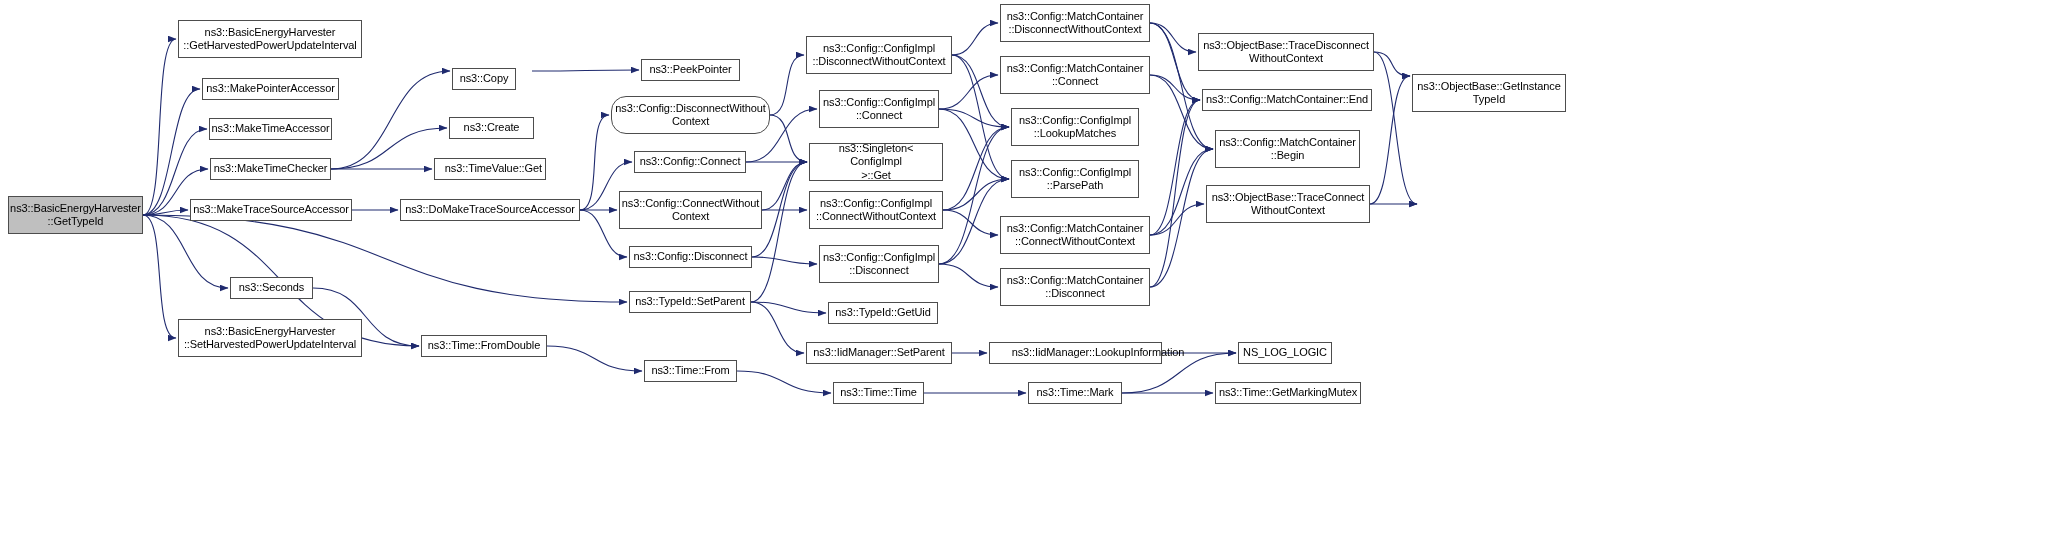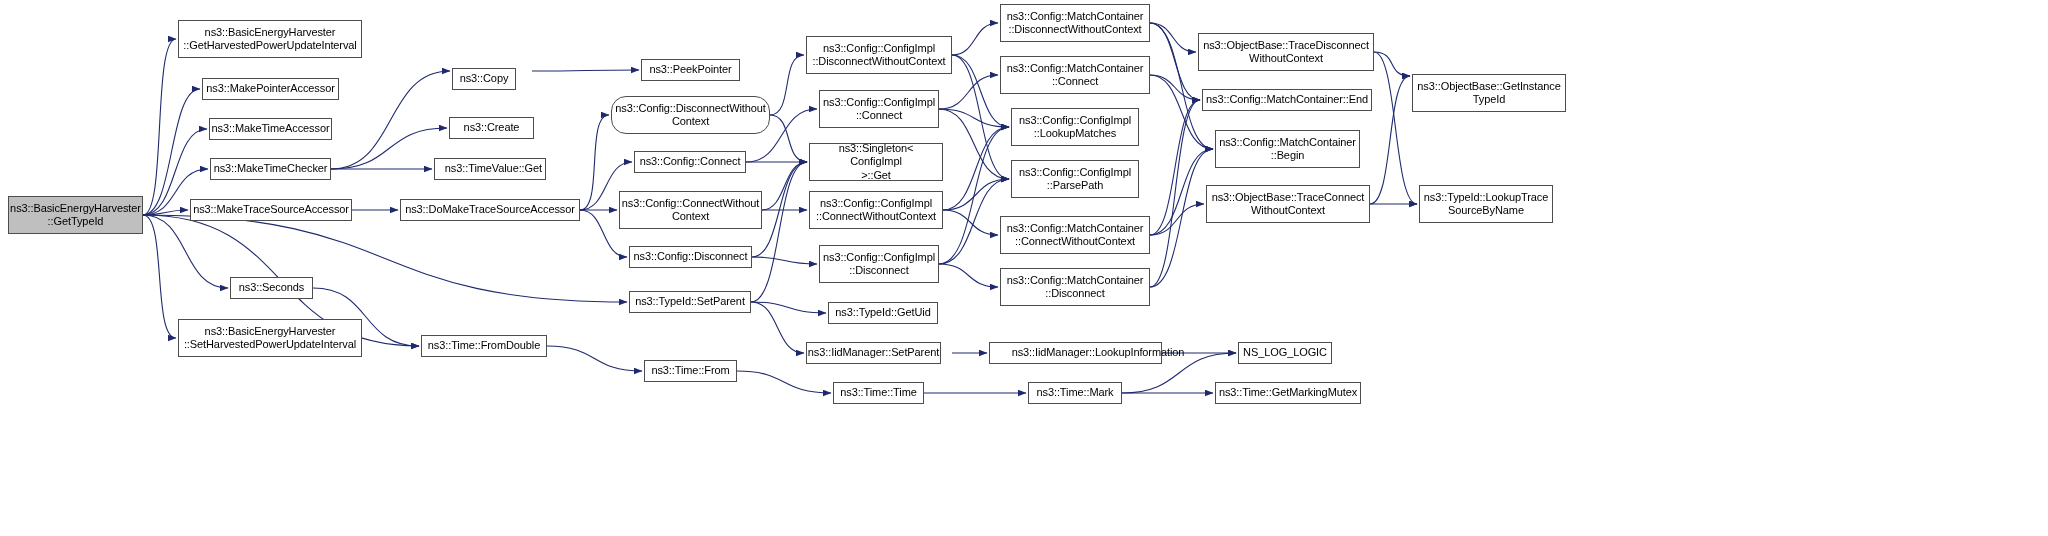--- a/index.html
+++ b/index.html
@@ -151,21 +151,21 @@
 ::DisconnectWithoutContext</span></div>
     <div class="node" style="left: 819px; top: 90px; width: 120px; height: 38px;"><span class="node-label">ns3::Config::ConfigImpl
 ::Connect</span></div>
     <div class="node" style="left: 809px; top: 143px; width: 134px; height: 38px;"><span class="node-label">ns3::Singleton&lt; ConfigImpl
 &gt;::Get</span></div>
     <div class="node" style="left: 809px; top: 191px; width: 134px; height: 38px;"><span class="node-label">ns3::Config::ConfigImpl
 ::ConnectWithoutContext</span></div>
     <div class="node" style="left: 819px; top: 245px; width: 120px; height: 38px;"><span class="node-label">ns3::Config::ConfigImpl
 ::Disconnect</span></div>
     <div class="node" style="left: 828px; top: 302px; width: 110px; height: 22px;"><span class="node-label">ns3::TypeId::GetUid</span></div>
-    <div class="node" style="left: 806px; top: 342px; width: 135px; height: 22px;"><span class="node-label">ns3::IidManager::SetParent</span></div>
+    <div class="node" style="left: 806px; top: 342px; width: 146px; height: 22px;"><span class="node-label">ns3::IidManager::SetParent</span></div>
     <div class="node" style="left: 833px; top: 382px; width: 91px; height: 22px;"><span class="node-label">ns3::Time::Time</span></div>
     <div class="node" style="left: 1000px; top: 4px; width: 150px; height: 38px;"><span class="node-label">ns3::Config::MatchContainer
 ::DisconnectWithoutContext</span></div>
     <div class="node" style="left: 1000px; top: 56px; width: 150px; height: 38px;"><span class="node-label">ns3::Config::MatchContainer
 ::Connect</span></div>
     <div class="node" style="left: 1011px; top: 108px; width: 128px; height: 38px;"><span class="node-label">ns3::Config::ConfigImpl
 ::LookupMatches</span></div>
     <div class="node" style="left: 1011px; top: 160px; width: 128px; height: 38px;"><span class="node-label">ns3::Config::ConfigImpl
 ::ParsePath</span></div>
     <div class="node" style="left: 1000px; top: 216px; width: 150px; height: 38px;"><span class="node-label">ns3::Config::MatchContainer
@@ -178,15 +178,13 @@
 WithoutContext</span></div>
     <div class="node" style="left: 1202px; top: 89px; width: 170px; height: 22px;"><span class="node-label">ns3::Config::MatchContainer::End</span></div>
     <div class="node" style="left: 1215px; top: 130px; width: 145px; height: 38px;"><span class="node-label">ns3::Config::MatchContainer
 ::Begin</span></div>
     <div class="node" style="left: 1206px; top: 185px; width: 164px; height: 38px;"><span class="node-label">ns3::ObjectBase::TraceConnect
 WithoutContext</span></div>
     <div class="node" style="left: 1238px; top: 342px; width: 94px; height: 22px; text-align: right;"><span class="node-label">NS_LOG_LOGIC</span></div>
     <div class="node" style="left: 1215px; top: 382px; width: 146px; height: 22px;"><span class="node-label">ns3::Time::GetMarkingMutex</span></div>
     <div class="node" style="left: 1412px; top: 74px; width: 154px; height: 38px;"><span class="node-label">ns3::ObjectBase::GetInstance
 TypeId</span></div>
-    <div class="node" style="left: 1419px; top: 185px; width: 134px; height: 38px;"><span class="node-label">ns3::TypeId::LookupTrace
-SourceByName</span></div>
   </div>
 
 </body></html>

